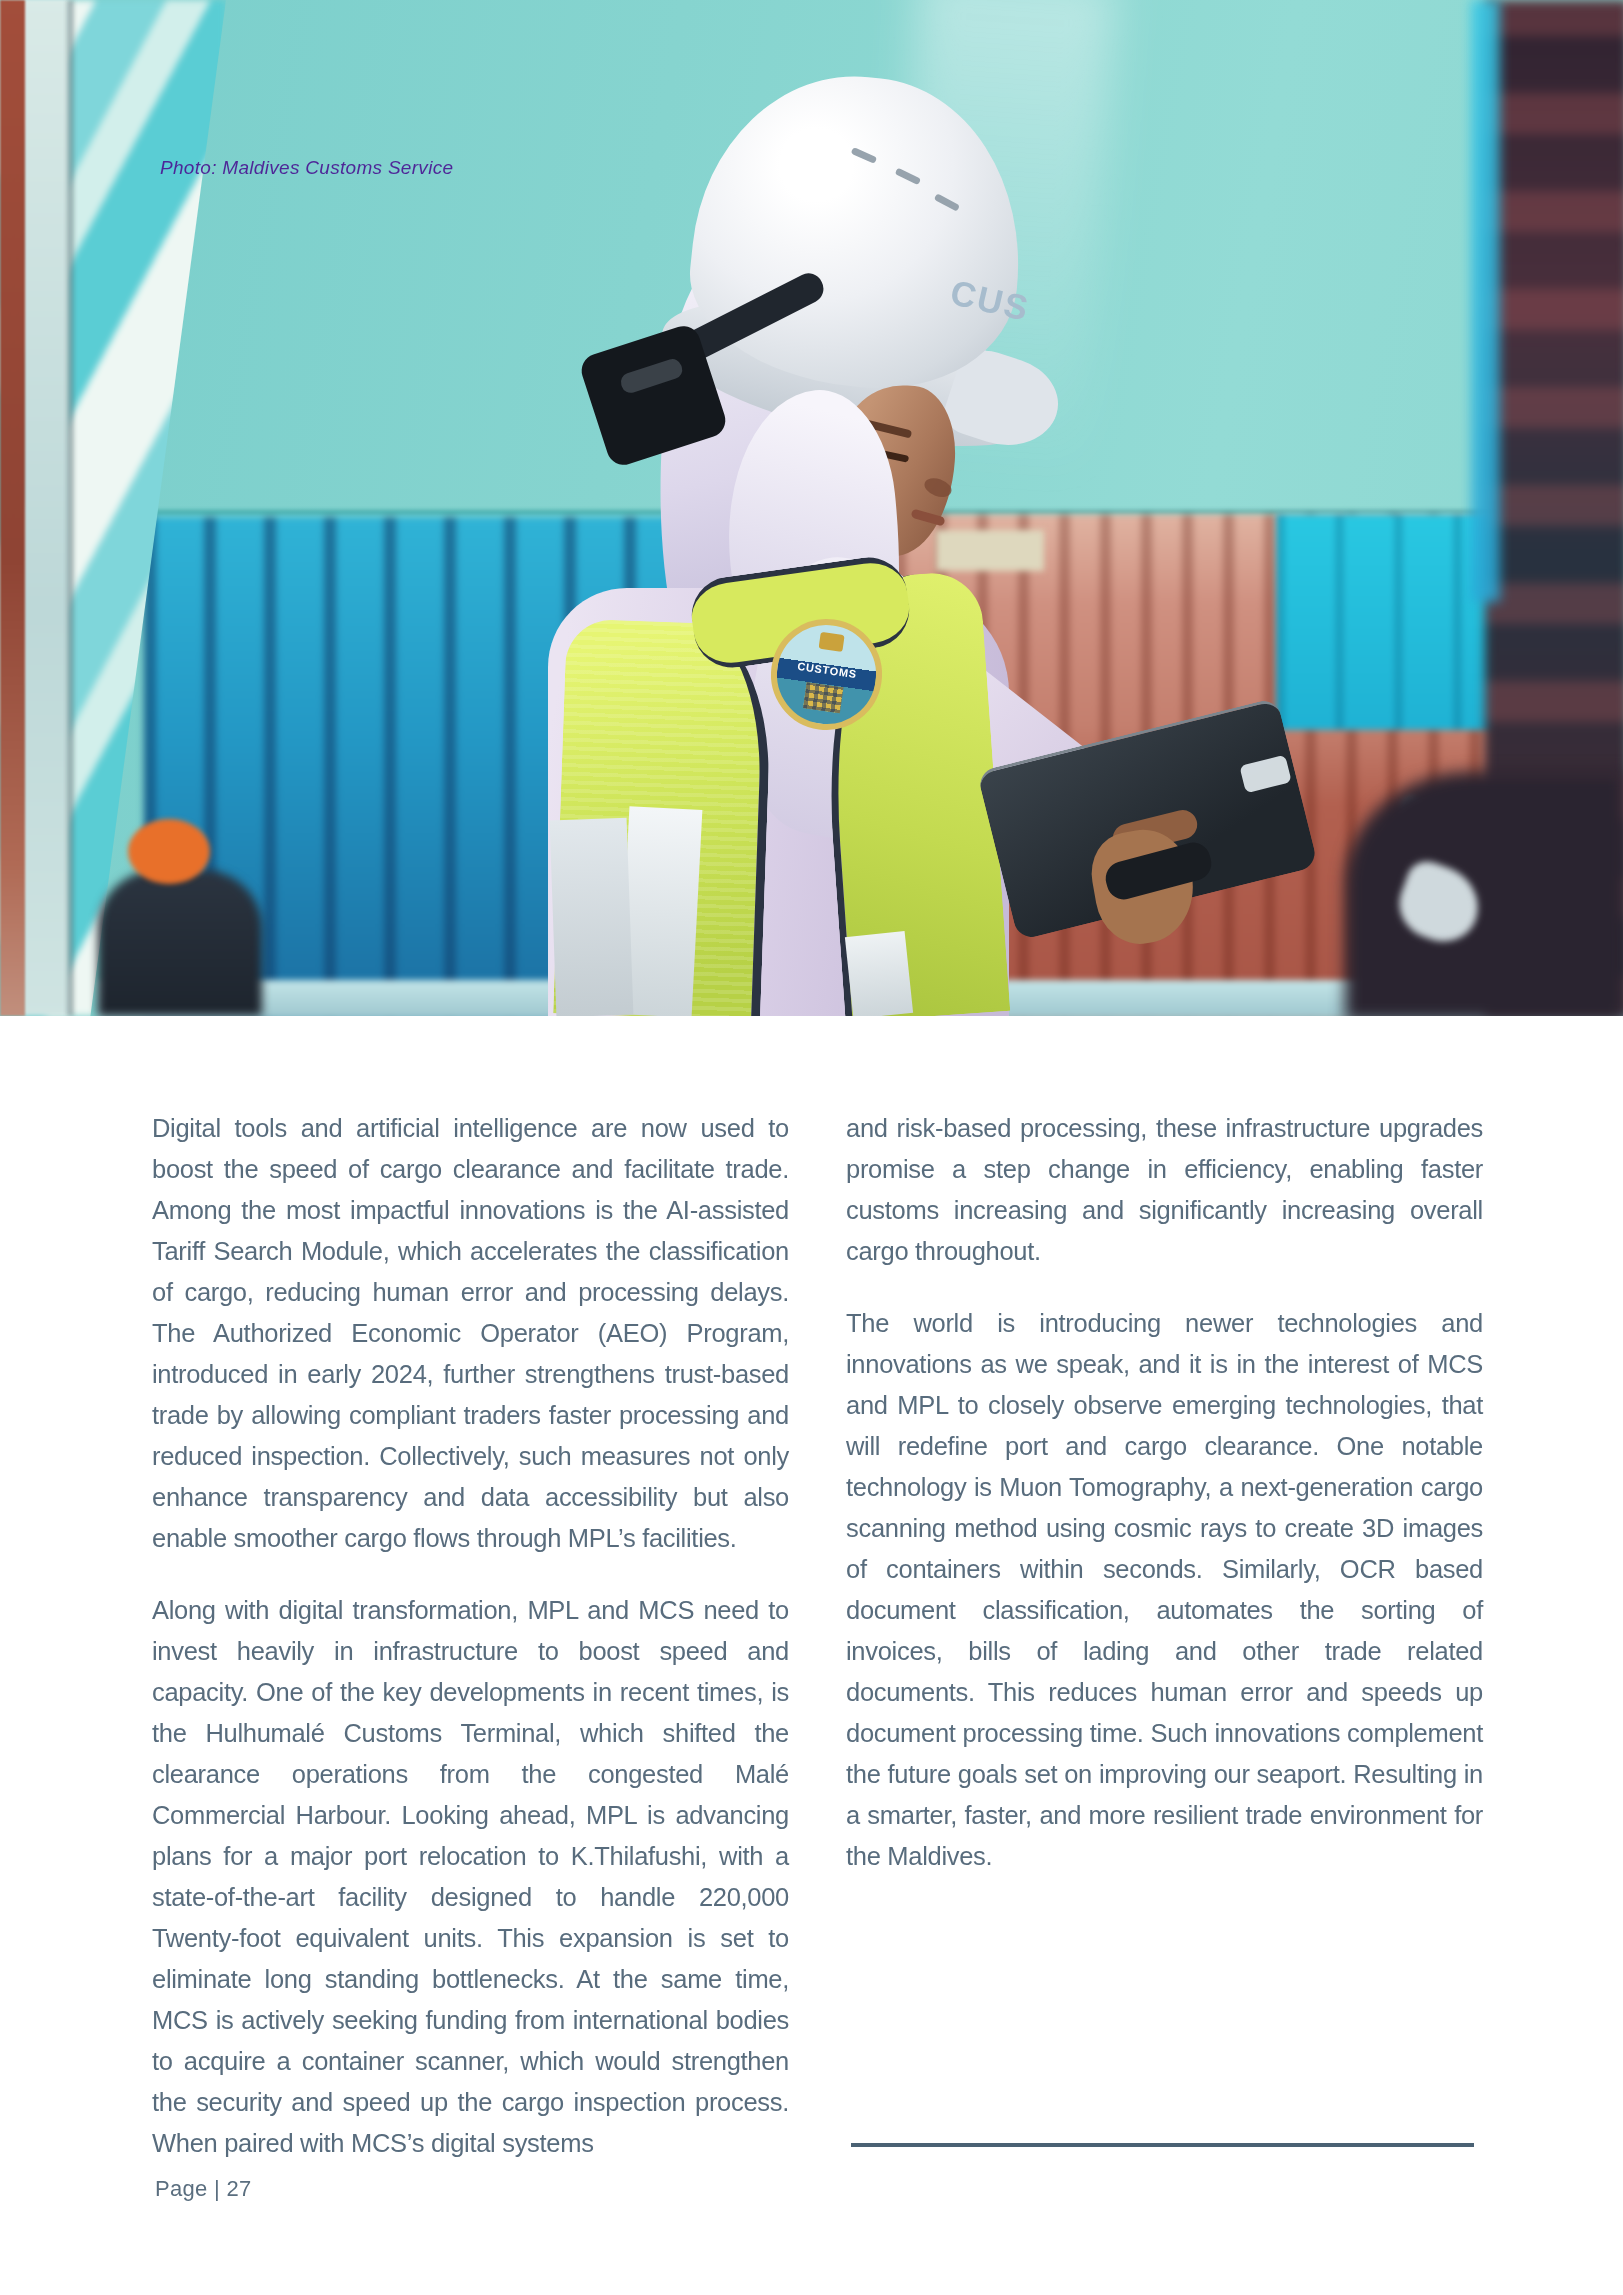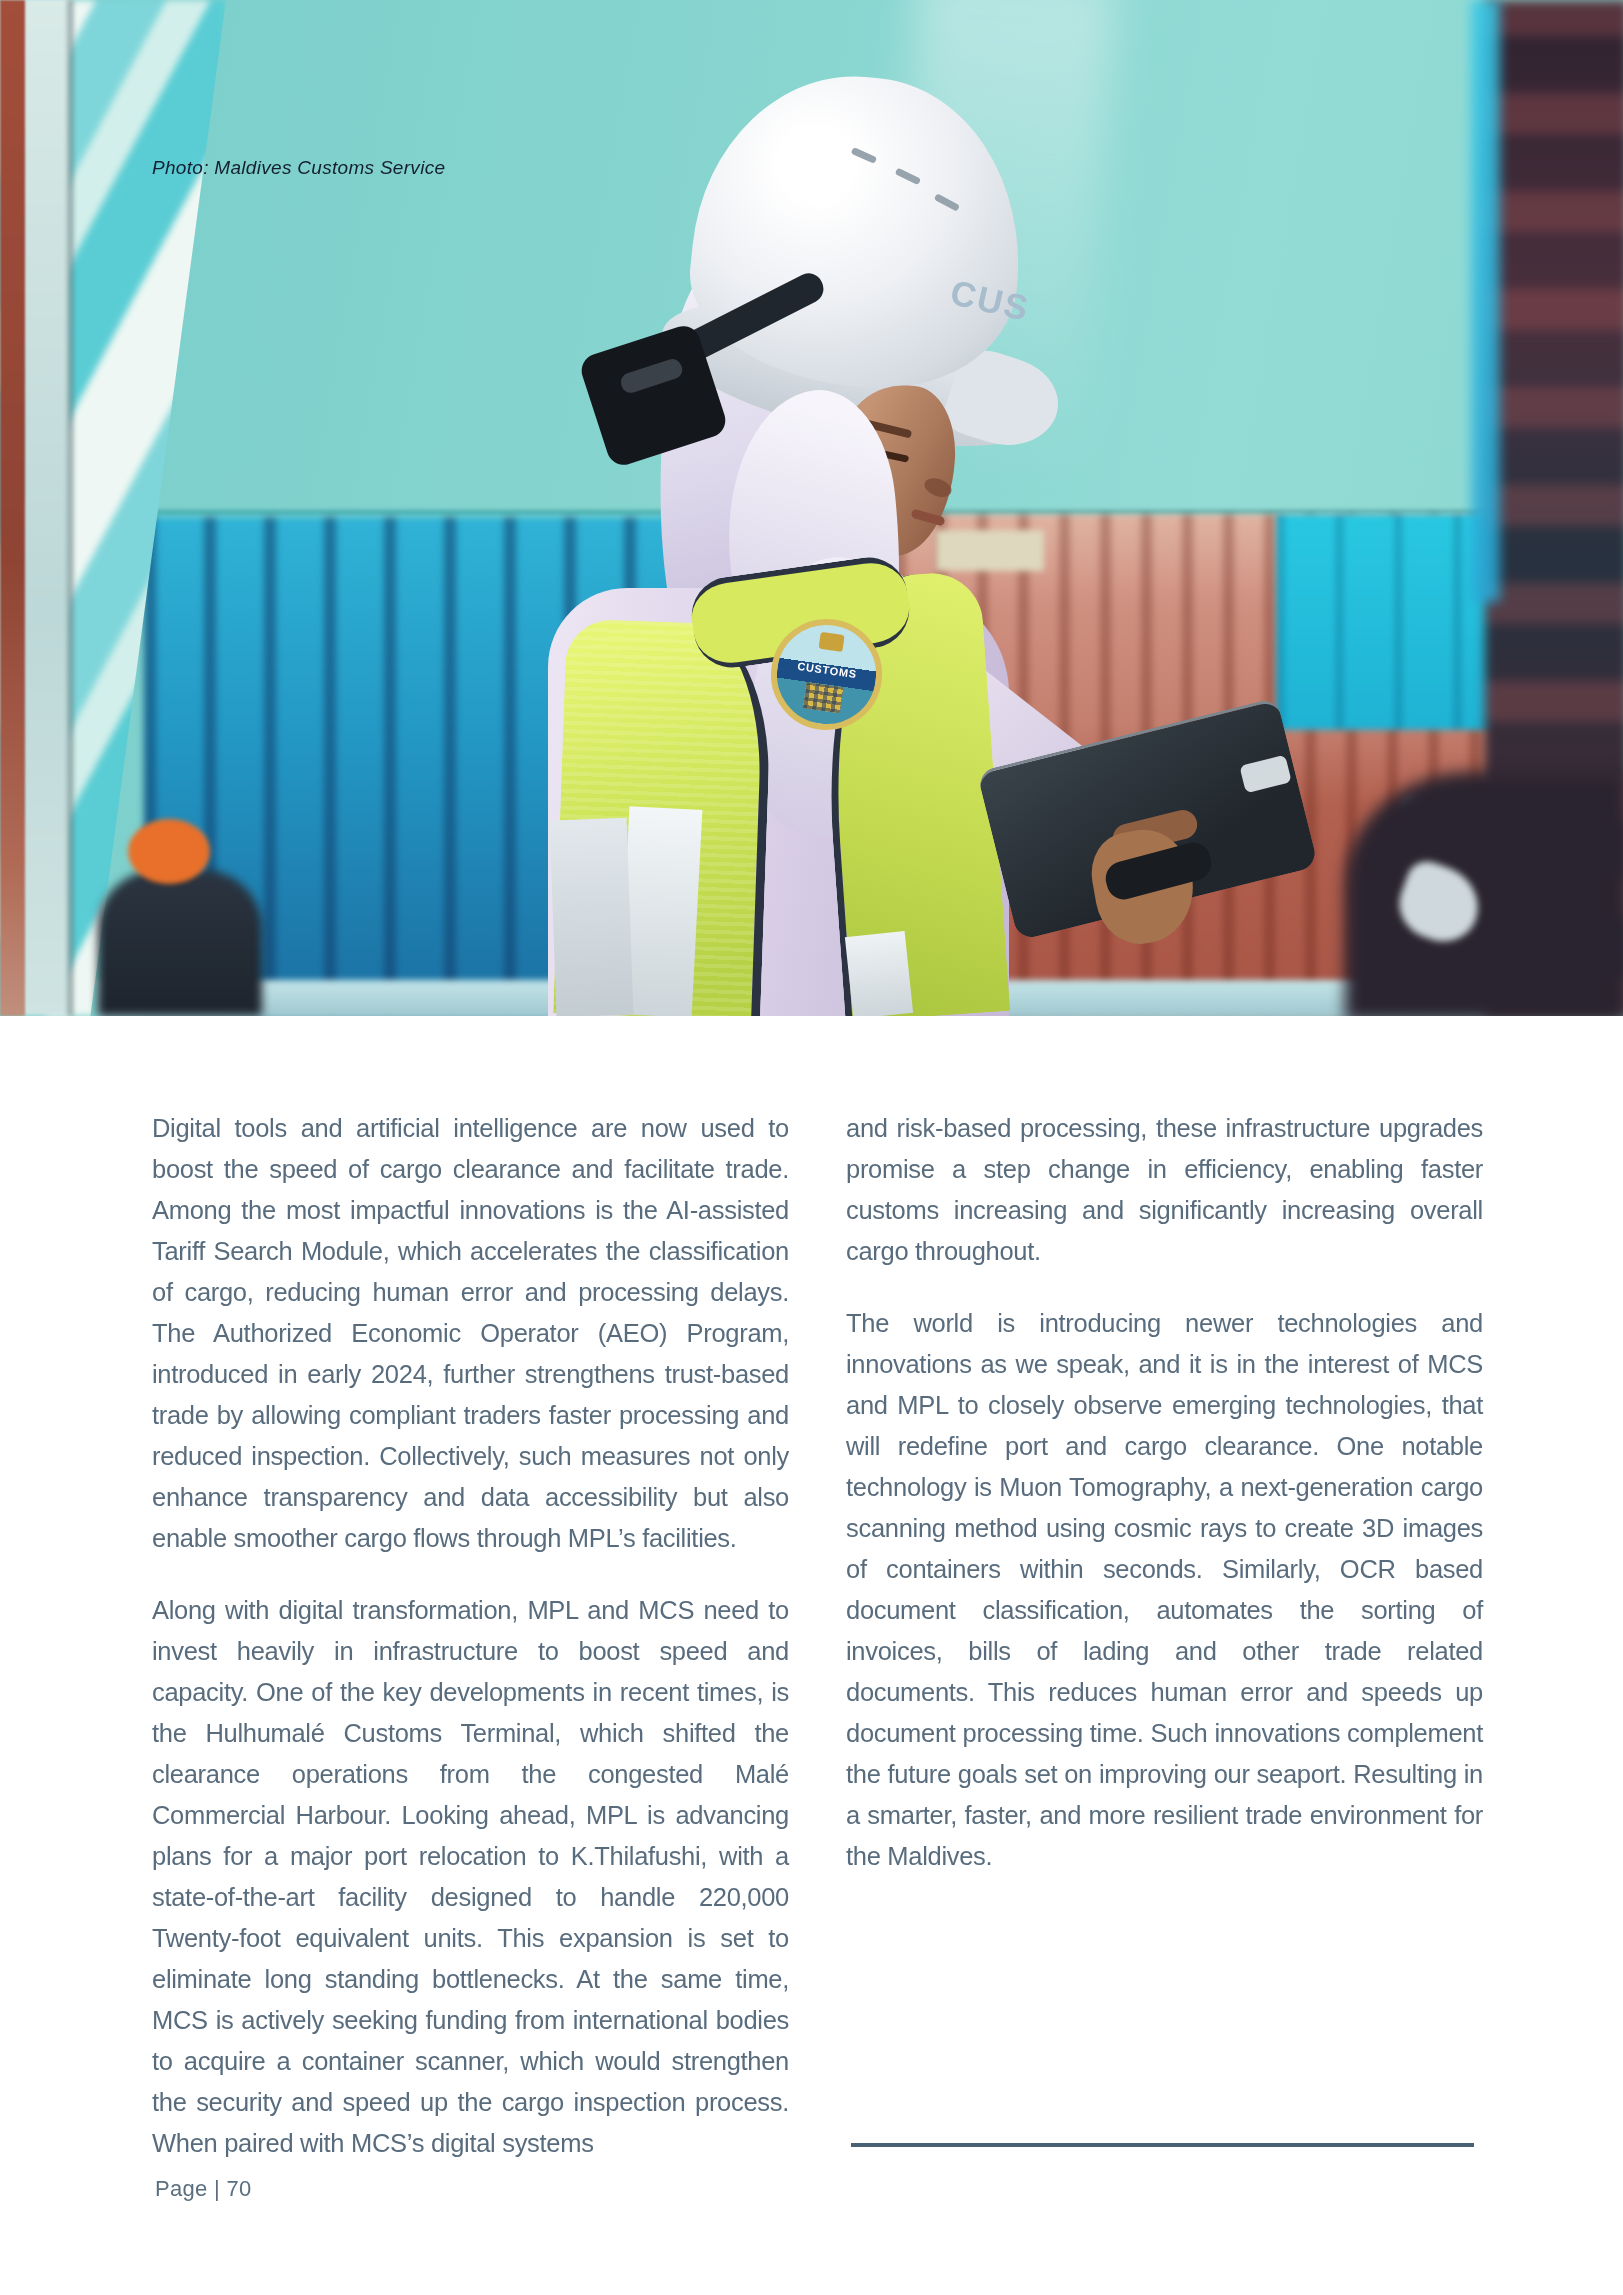--- a/index.html
+++ b/index.html
@@ -132,21 +132,21 @@
         background:
           repeating-linear-gradient(0deg,rgba(190,95,95,.28) 0 41px,rgba(0,0,0,0) 41px 98px),
           linear-gradient(180deg,#2e2230,#4a2f3c 30%,#27313f 55%,#3c2a35 80%,#1f242e);
         filter:blur(5.2px);}
   .fg-rim{left:1471px;top:0;width:29px;height:602px;
         background:linear-gradient(180deg,#35c8e8,#2aa9d8);filter:blur(5.9px);opacity:.85;}
   .fg-low{left:1345px;top:772px;width:281px;height:249px;border-radius:45% 0 0 0;
         background:#2a2430;filter:blur(7.2px);}
   .fg-glint{left:1400px;top:867px;width:79px;height:73px;border-radius:30% 60% 50% 50%;
         background:#cfd9dd;filter:blur(3.9px);transform:rotate(20deg);}
-  .credit{left:152px;top:157px;font-size:19px;font-style:italic;color:#0f172a;opacity:.95;
+  .credit{left:160px;top:157px;font-size:19px;font-style:italic;color:#4c1d95;opacity:.95;
         letter-spacing:0.3px;font-family:"Liberation Sans",sans-serif;}
 
   
   .col{position:absolute;width:637px;}
   .col-left{left:152px;top:1108px;}
   .col-right{left:846px;top:1108px;}
   .col p{margin:0 0 31px 0;font-size:25.5px;line-height:41px;text-align:justify;
          color:#586c7d;letter-spacing:-0.3px;font-family:"Liberation Sans",sans-serif;}
   .rule{position:absolute;left:851px;top:2143px;width:623px;height:3.9px;background:#4a6173;}
   .page-num{position:absolute;left:155px;top:2176px;font-size:22px;color:#5a6e7f;
@@ -220,17 +220,17 @@
   <main>
     <div class="col col-left">
       <p>Digital tools and artificial intelligence are now used to boost the speed of cargo clearance and facilitate trade. Among the most impactful innovations is the AI-assisted Tariff Search Module, which accelerates the classification of cargo, reducing human error and processing delays. The Authorized Economic Operator (AEO) Program, introduced in early 2024, further strengthens trust-based trade by allowing compliant traders faster processing and reduced inspection. Collectively, such measures not only enhance transparency and data accessibility but also enable smoother cargo flows through MPL’s facilities.</p>
       <p>Along with digital transformation, MPL and MCS need to invest heavily in infrastructure to boost speed and capacity. One of the key developments in recent times, is the Hulhumalé Customs Terminal, which shifted the clearance operations from the congested Malé Commercial Harbour. Looking ahead, MPL is advancing plans for a major port relocation to K.Thilafushi, with a state-of-the-art facility designed to handle 220,000 Twenty-foot equivalent units. This expansion is set to eliminate long standing bottlenecks. At the same time, MCS is actively seeking funding from international bodies to acquire a container scanner, which would strengthen the security and speed up the cargo inspection process. When paired with MCS’s digital systems</p>
     </div>
     <div class="col col-right">
       <p>and risk-based processing, these infrastructure upgrades promise a step change in efficiency, enabling faster customs increasing and significantly increasing overall cargo throughout.</p>
       <p>The world is introducing newer technologies and innovations as we speak, and it is in the interest of MCS and MPL to closely observe emerging technologies, that will redefine port and cargo clearance. One notable technology is Muon Tomography, a next-generation cargo scanning method using cosmic rays to create 3D images of containers within seconds. Similarly, OCR based document classification, automates the sorting of invoices, bills of lading and other trade related documents. This reduces human error and speeds up document processing time. Such innovations complement the future goals set on improving our seaport. Resulting in a smarter, faster, and more resilient trade environment for the Maldives.</p>
     </div>
     <div class="rule"></div>
-    <div class="page-num">Page | 70</div>
+    <div class="page-num">Page | 27</div>
   </main>
 
 </div>
 
 
 </body></html>

